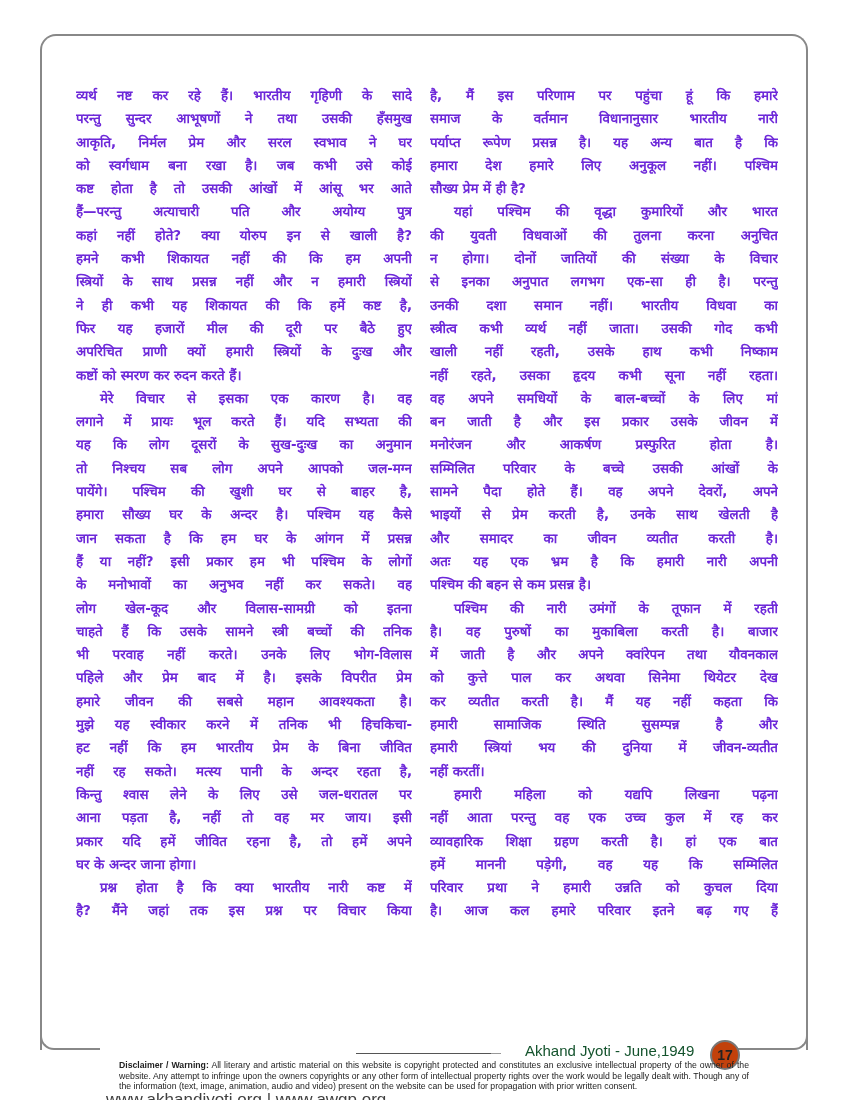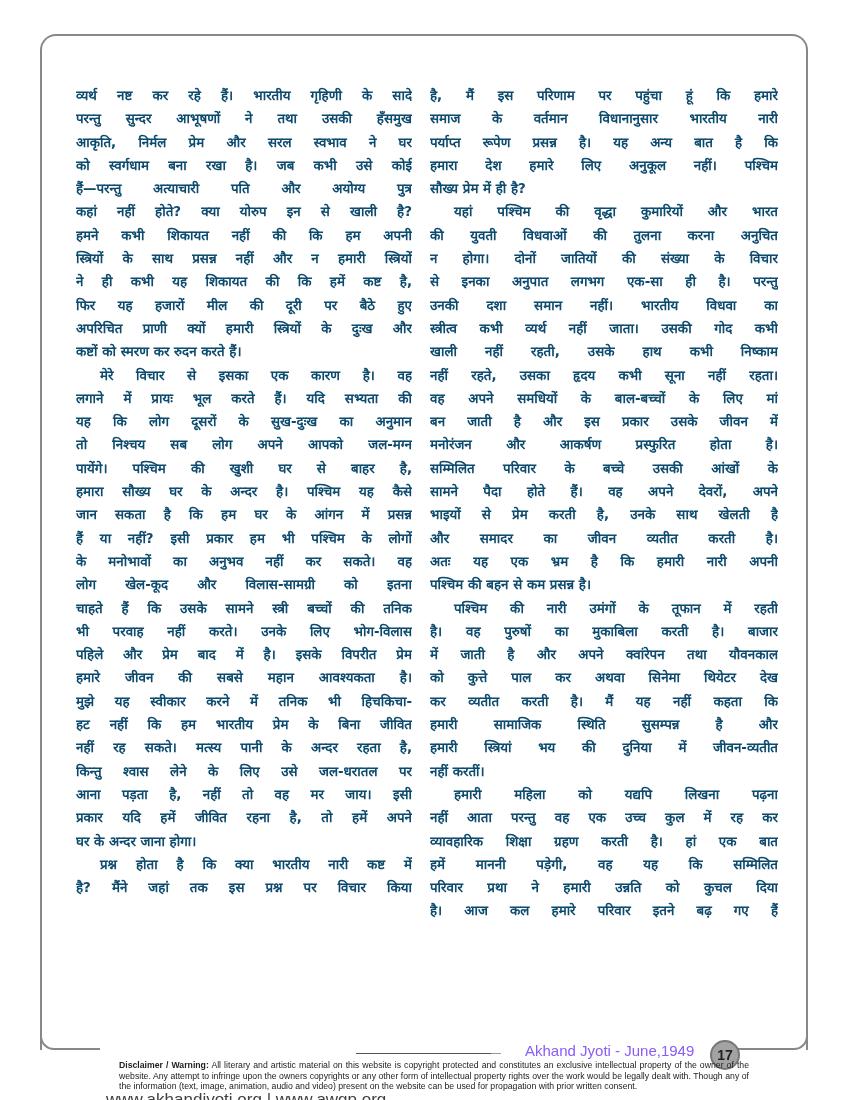--- a/index.html
+++ b/index.html
@@ -12,57 +12,58 @@
   .frame-bottom-left {
     position: absolute; left: 40px; top: 1030px; width: 60px; height: 20px;
     border-left: 2px solid #888; border-bottom: 2px solid #888; border-bottom-left-radius: 14px; box-sizing: border-box;
   }
   .frame-bottom-right {
     position: absolute; left: 736px; top: 1030px; width: 72px; height: 20px;
     border-right: 2px solid #888; border-bottom: 2px solid #888; border-bottom-right-radius: 14px; box-sizing: border-box;
   }
   .col {
     position: absolute; top: 84px; font-family: "DejaVu Sans", sans-serif; font-size: 13.4px; font-weight: bold;
-    line-height: 23.3px; color: #0c4a6e; text-align: justify;
+    line-height: 23.3px; color: #6d28d9; text-align: justify;
   }
   .col.left { left: 76px; width: 336px; }
   .col.right { left: 430px; width: 348px; }
   .line { display: block; white-space: nowrap; overflow: hidden; text-align-last: justify; }
   .line.last { text-align-last: left; }
   .line.indent { padding-left: 24px; }
   .footer-row {
     position: absolute; left: 100px; top: 1040px; width: 640px; height: 20px;
     font-family: "Liberation Sans", sans-serif;
   }
   .site { position: absolute; left: 6px; top: 2px; font-size: 17px; color: #404040; margin-top: 48px; }
   .rule1 { position: absolute; left: 256px; top: 13px; width: 135px; height: 1px; background: #555; }
   .rule2 { position: absolute; left: 391px; top: 13px; width: 10px; height: 1px; background: #999; }
-  .issue { position: absolute; left: 425px; top: 2px; font-size: 15px; color: #8b5cf6; }
+  .issue { position: absolute; left: 425px; top: 2px; font-size: 15px; color: #14532d; }
   .page-num {
     position: absolute; left: 710px; top: 1040px; width: 26px; height: 26px; border: 2px solid #777; border-radius: 50%;
-    font-family: "Liberation Sans", sans-serif; font-size: 14px; font-weight: bold; line-height: 26px; text-align: center; color: #222; background:#a3a3a3;
+    font-family: "Liberation Sans", sans-serif; font-size: 14px; font-weight: bold; line-height: 26px; text-align: center; color: #222; background:#c2410c;
   }
   .disclaimer {
     position: absolute; left: 100px; top: 1060px; width: 630px;
     font-family: "Liberation Sans", sans-serif; font-size: 8.7px; line-height: 10.5px; color: #222; text-align: justify; margin-left: 19px;
   }
   .disclaimer b { font-weight: bold; }
 </style>
 </head>
 <body>
 
 <div class="frame"></div>
 <div class="frame-bottom-left"></div>
 <div class="frame-bottom-right"></div>
 
 <div class="col left" id="left-col">
     <span class="line">व्यर्थ नष्ट कर रहे हैं। भारतीय गृहिणी के सादे</span>
     <span class="line">परन्तु सुन्दर आभूषणों ने तथा उसकी हँसमुख</span>
     <span class="line">आकृति, निर्मल प्रेम और सरल स्वभाव ने घर</span>
     <span class="line">को स्वर्गधाम बना रखा है। जब कभी उसे कोई</span>
+    <span class="line">कष्ट होता है तो उसकी आंखों में आंसू भर आते</span>
     <span class="line">हैं—परन्तु अत्याचारी पति और अयोग्य पुत्र</span>
     <span class="line">कहां नहीं होते? क्या योरुप इन से खाली है?</span>
     <span class="line">हमने कभी शिकायत नहीं की कि हम अपनी</span>
     <span class="line">स्त्रियों के साथ प्रसन्न नहीं और न हमारी स्त्रियों</span>
     <span class="line">ने ही कभी यह शिकायत की कि हमें कष्ट है,</span>
     <span class="line">फिर यह हजारों मील की दूरी पर बैठे हुए</span>
     <span class="line">अपरिचित प्राणी क्यों हमारी स्त्रियों के दुःख और</span>
     <span class="line last">कष्टों को स्मरण कर रुदन करते हैं।</span>
     <span class="line indent">मेरे विचार से इसका एक कारण है। वह</span>
     <span class="line">लगाने में प्रायः भूल करते हैं। यदि सभ्यता की</span>

